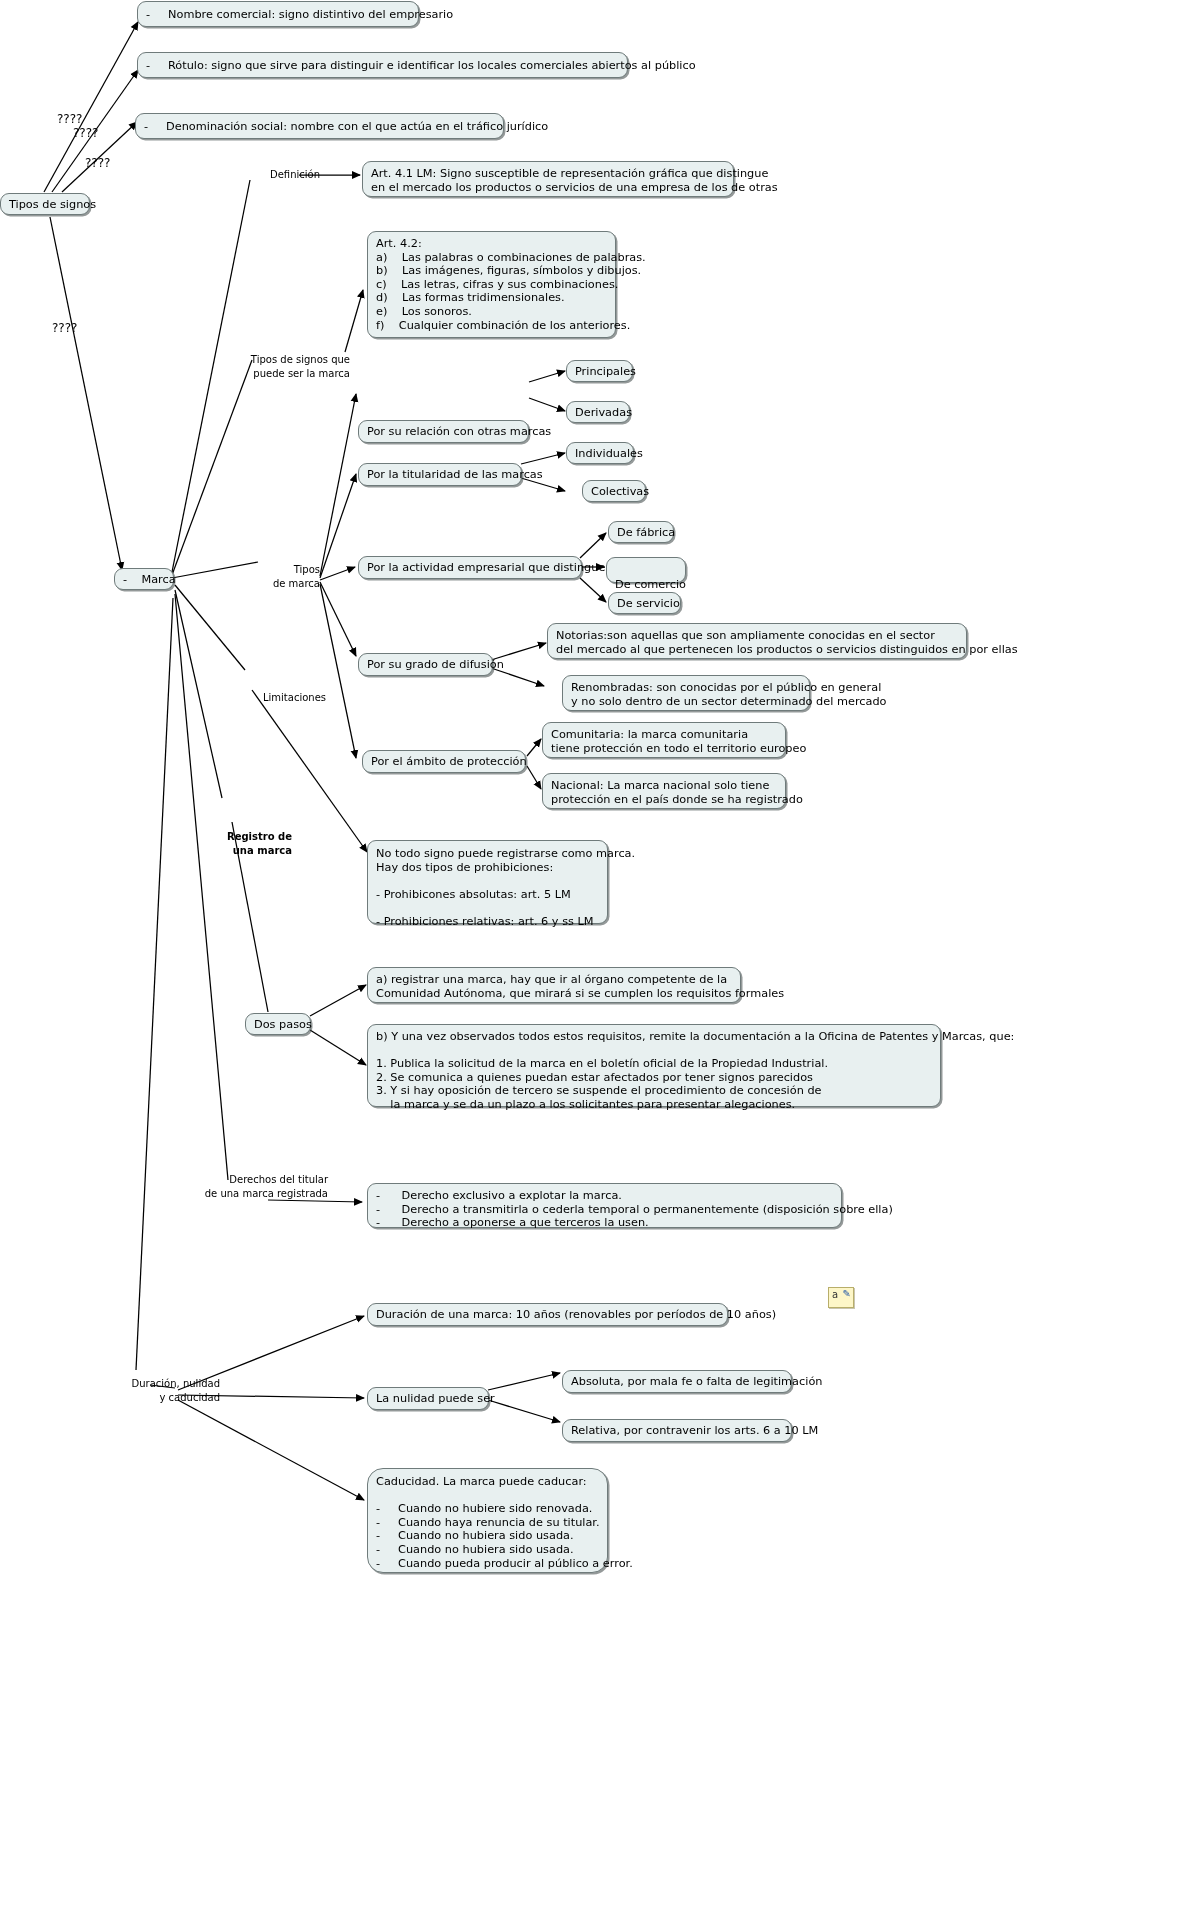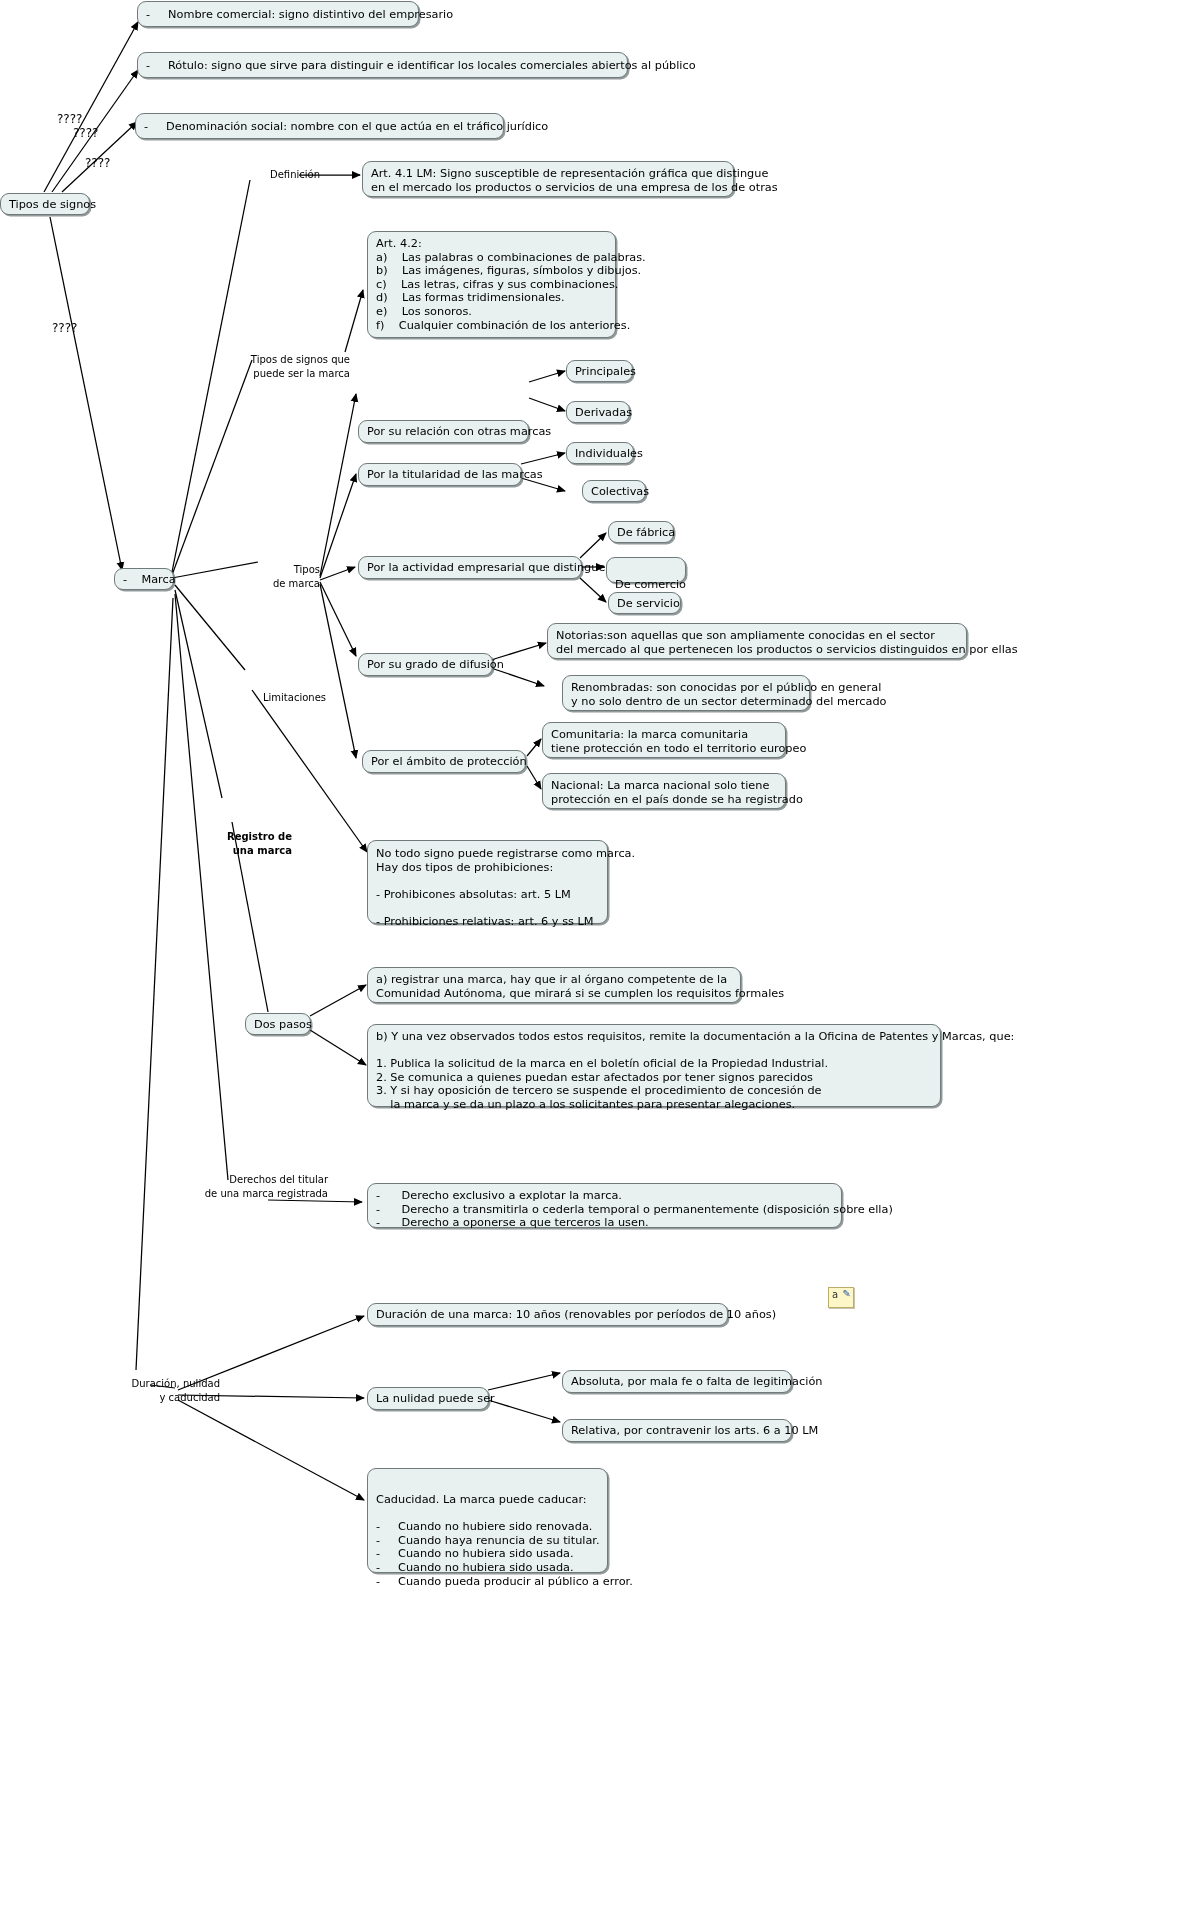--- a/index.html
+++ b/index.html
@@ -189,21 +189,21 @@
     la marca y se da un plazo a los solicitantes para presentar alegaciones.</div>
 
   <div class="node" style="left:367px;top:1183px;width:475px;height:45px;padding-top:5px;">-      Derecho exclusivo a explotar la marca.
 -      Derecho a transmitirla o cederla temporal o permanentemente (disposición sobre ella)
 -      Derecho a oponerse a que terceros la usen.</div>
 
   <div class="node" style="left:367px;top:1303px;width:361px;height:23px;padding-top:4px;">Duración de una marca: 10 años (renovables por períodos de 10 años)</div>
   <div class="node" style="left:367px;top:1387px;width:122px;height:23px;padding-top:4px;">La nulidad puede ser</div>
   <div class="node" style="left:562px;top:1370px;width:230px;height:23px;padding-top:4px;">Absoluta, por mala fe o falta de legitimación</div>
   <div class="node" style="left:562px;top:1419px;width:230px;height:23px;padding-top:4px;">Relativa, por contravenir los arts. 6 a 10 LM</div>
-  <div class="node" style="left:367px;top:1468px;width:241px;height:105px;padding-top:24px;">Caducidad. La marca puede caducar:
+  <div class="node" style="left:367px;top:1468px;width:241px;height:105px;padding-top:6px;border-radius:16px;">Caducidad. La marca puede caducar:
 
 -     Cuando no hubiere sido renovada.
 -     Cuando haya renuncia de su titular.
 -     Cuando no hubiera sido usada.
 -     Cuando no hubiera sido usada.
 -     Cuando pueda producir al público a error.</div>
 
   <div class="stamp" style="left:828px;top:1287px;">
     <span class="g">a</span><span class="p">✎</span>
   </div>

